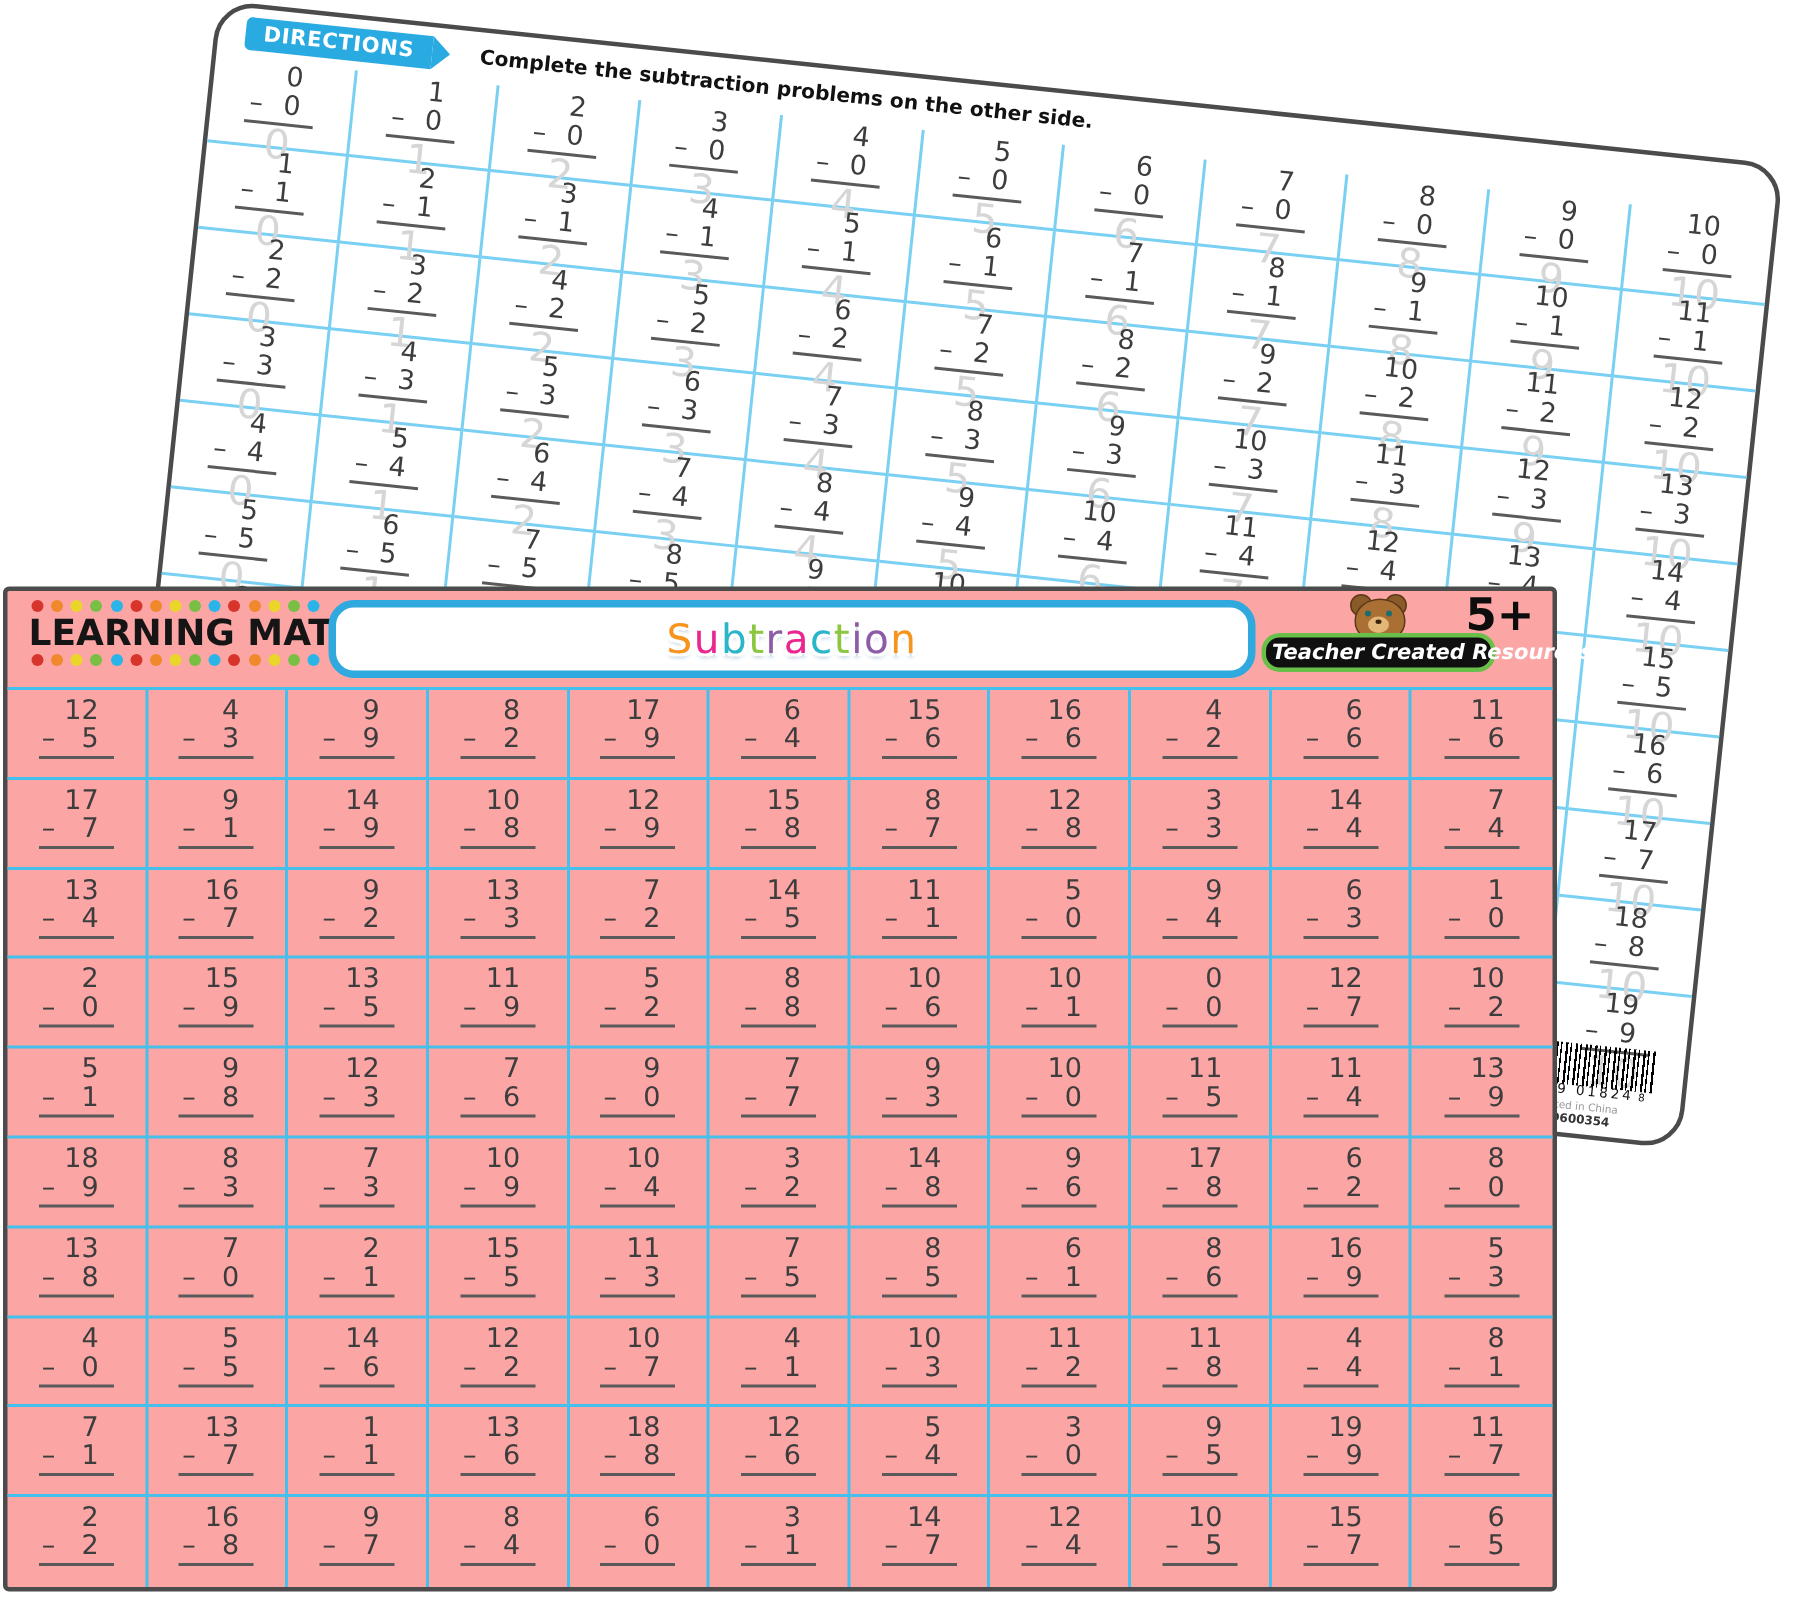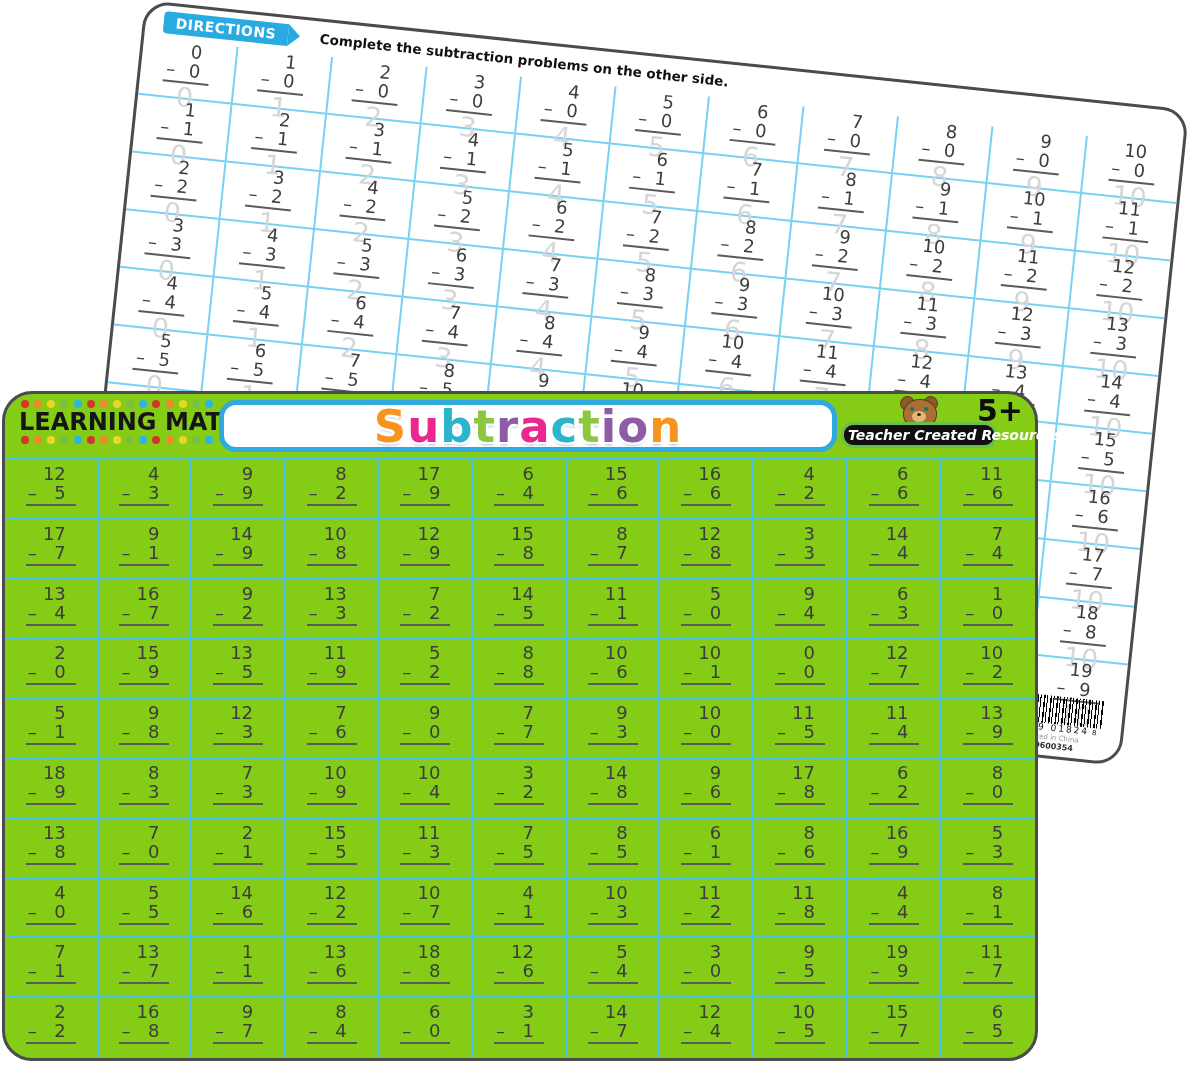--- a/index.html
+++ b/index.html
@@ -32,31 +32,31 @@
   .barcode{position:absolute;right:16px;bottom:4px;width:106px;text-align:center;z-index:2;}
   .bars{height:28px;width:100px;margin:0 auto;
     background:repeating-linear-gradient(90deg,#000 0 1.5px,transparent 1.5px 3px,#000 3px 4px,transparent 4px 6.5px);}
   .bc-digits{font-size:9px;letter-spacing:2px;color:#111;line-height:1.1;}
   .bc-check{font-size:7px;letter-spacing:0;margin-left:3px;}
   .bc-line1{font-size:7px;color:#999;line-height:1.2;}
   .bc-line2{font-size:8px;color:#333;font-weight:bold;line-height:1.2;}
 
   
   .front-mat{position:absolute;left:2px;top:391px;width:1036px;height:670px;box-sizing:border-box;
-    background:#84cc16;border:3px solid #4b4b4b;border-radius:30px;z-index:5;}
+    background:#fca5a5;border:3px solid #4b4b4b;border-radius:4px;z-index:5;}
   .fm-header{position:absolute;left:0;top:0;right:0;height:64px;}
   .brand{position:absolute;left:14px;top:6px;width:196px;text-align:center;}
   .dots{display:flex;justify-content:space-between;padding:0 2px;}
   .dot{width:8px;height:8px;border-radius:50%;display:inline-block;}
   .brand-title{font-size:24px;font-weight:800;color:#151515;letter-spacing:0;line-height:1.1;
     margin:1px 0 1px 0;white-space:nowrap;}
   .banner{position:absolute;left:214px;top:6px;width:618px;height:52px;box-sizing:border-box;
     border:5px solid #2fa9de;border-radius:17px;background:#fff;
     display:flex;align-items:center;justify-content:center;}
-  .banner-title{font-size:45px;font-weight:bold;letter-spacing:1px;line-height:1;
+  .banner-title{font-size:27px;font-weight:normal;letter-spacing:1px;line-height:1;
     text-shadow:-2px -2px 0 #fff,2px -2px 0 #fff,-2px 2px 0 #fff,2px 2px 0 #fff,0 3px 3px rgba(60,120,170,.45);}
   .logo{position:absolute;left:836px;top:2px;width:156px;text-align:center;}
   .bear{position:relative;width:46px;height:30px;margin:0 auto;}
   .bear .ear{position:absolute;top:0;width:13px;height:13px;border-radius:50%;background:#8a5a2b;border:1.5px solid #5d3a17;}
   .bear .ear.l{left:4px;} .bear .ear.r{right:4px;}
   .bear .head{position:absolute;left:7px;top:3px;width:32px;height:27px;border-radius:50% 50% 46% 46%;
     background:#a96f33;border:1.5px solid #5d3a17;}
   .bear .muzzle{position:absolute;left:16px;top:15px;width:14px;height:11px;border-radius:50%;background:#e3b778;}
   .bear .eye{position:absolute;top:11px;width:4px;height:4px;border-radius:50%;background:#1c6e6e;}
   .bear .eye.l{left:14px;} .bear .eye.r{right:14px;}

